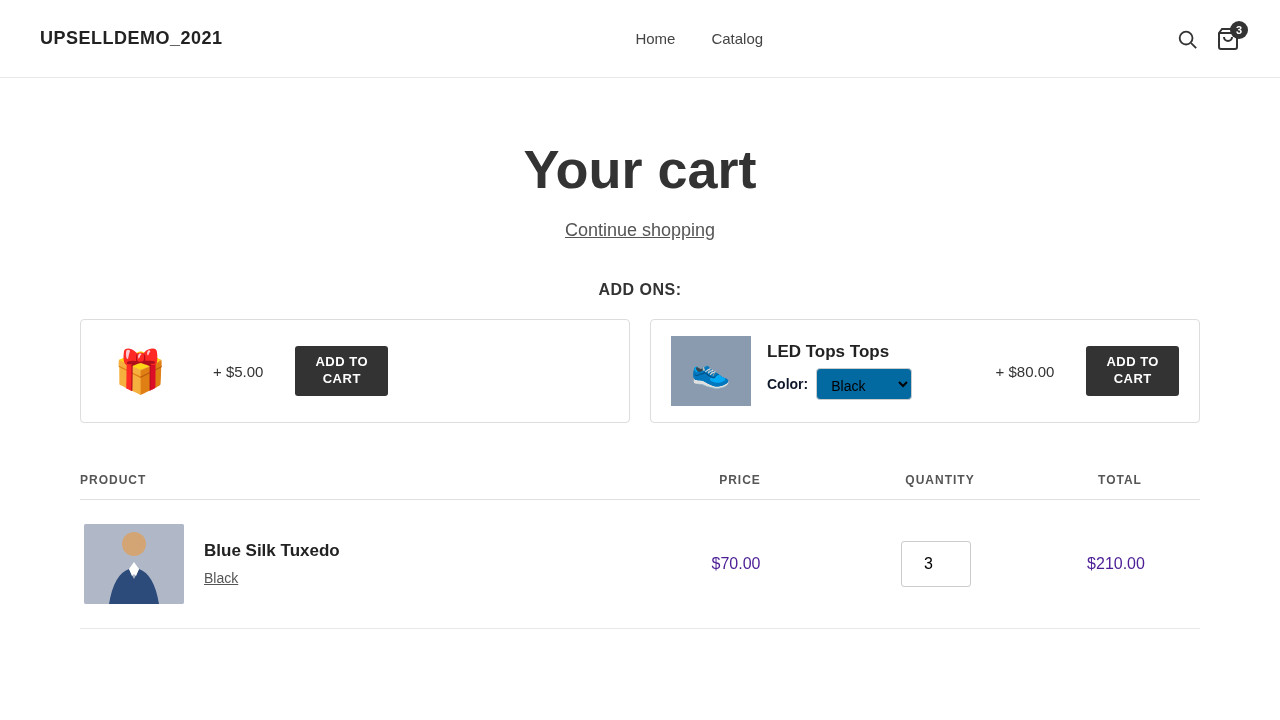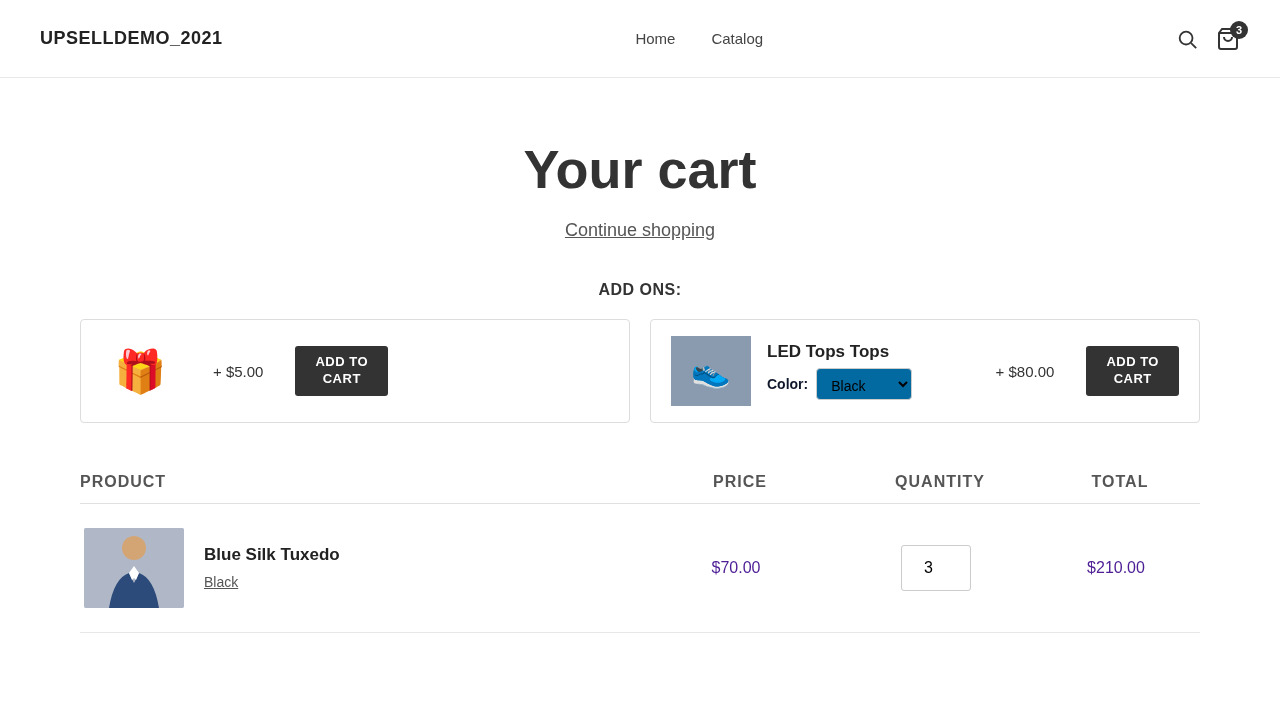--- a/index.html
+++ b/index.html
@@ -184,21 +184,21 @@
     }
 
     .cart-header {
       display: grid;
       grid-template-columns: 1fr 200px 200px 160px;
       padding: 0 0 12px;
       border-bottom: 1px solid #e0e0e0;
     }
 
     .cart-header-cell {
-      font-size: 16px;
+      font-size: 12px;
       font-weight: 600;
       letter-spacing: 1px;
       color: #555;
       text-transform: uppercase;
     }
 
     .cart-header-cell:not(:first-child) {
       text-align: center;
     }
 

